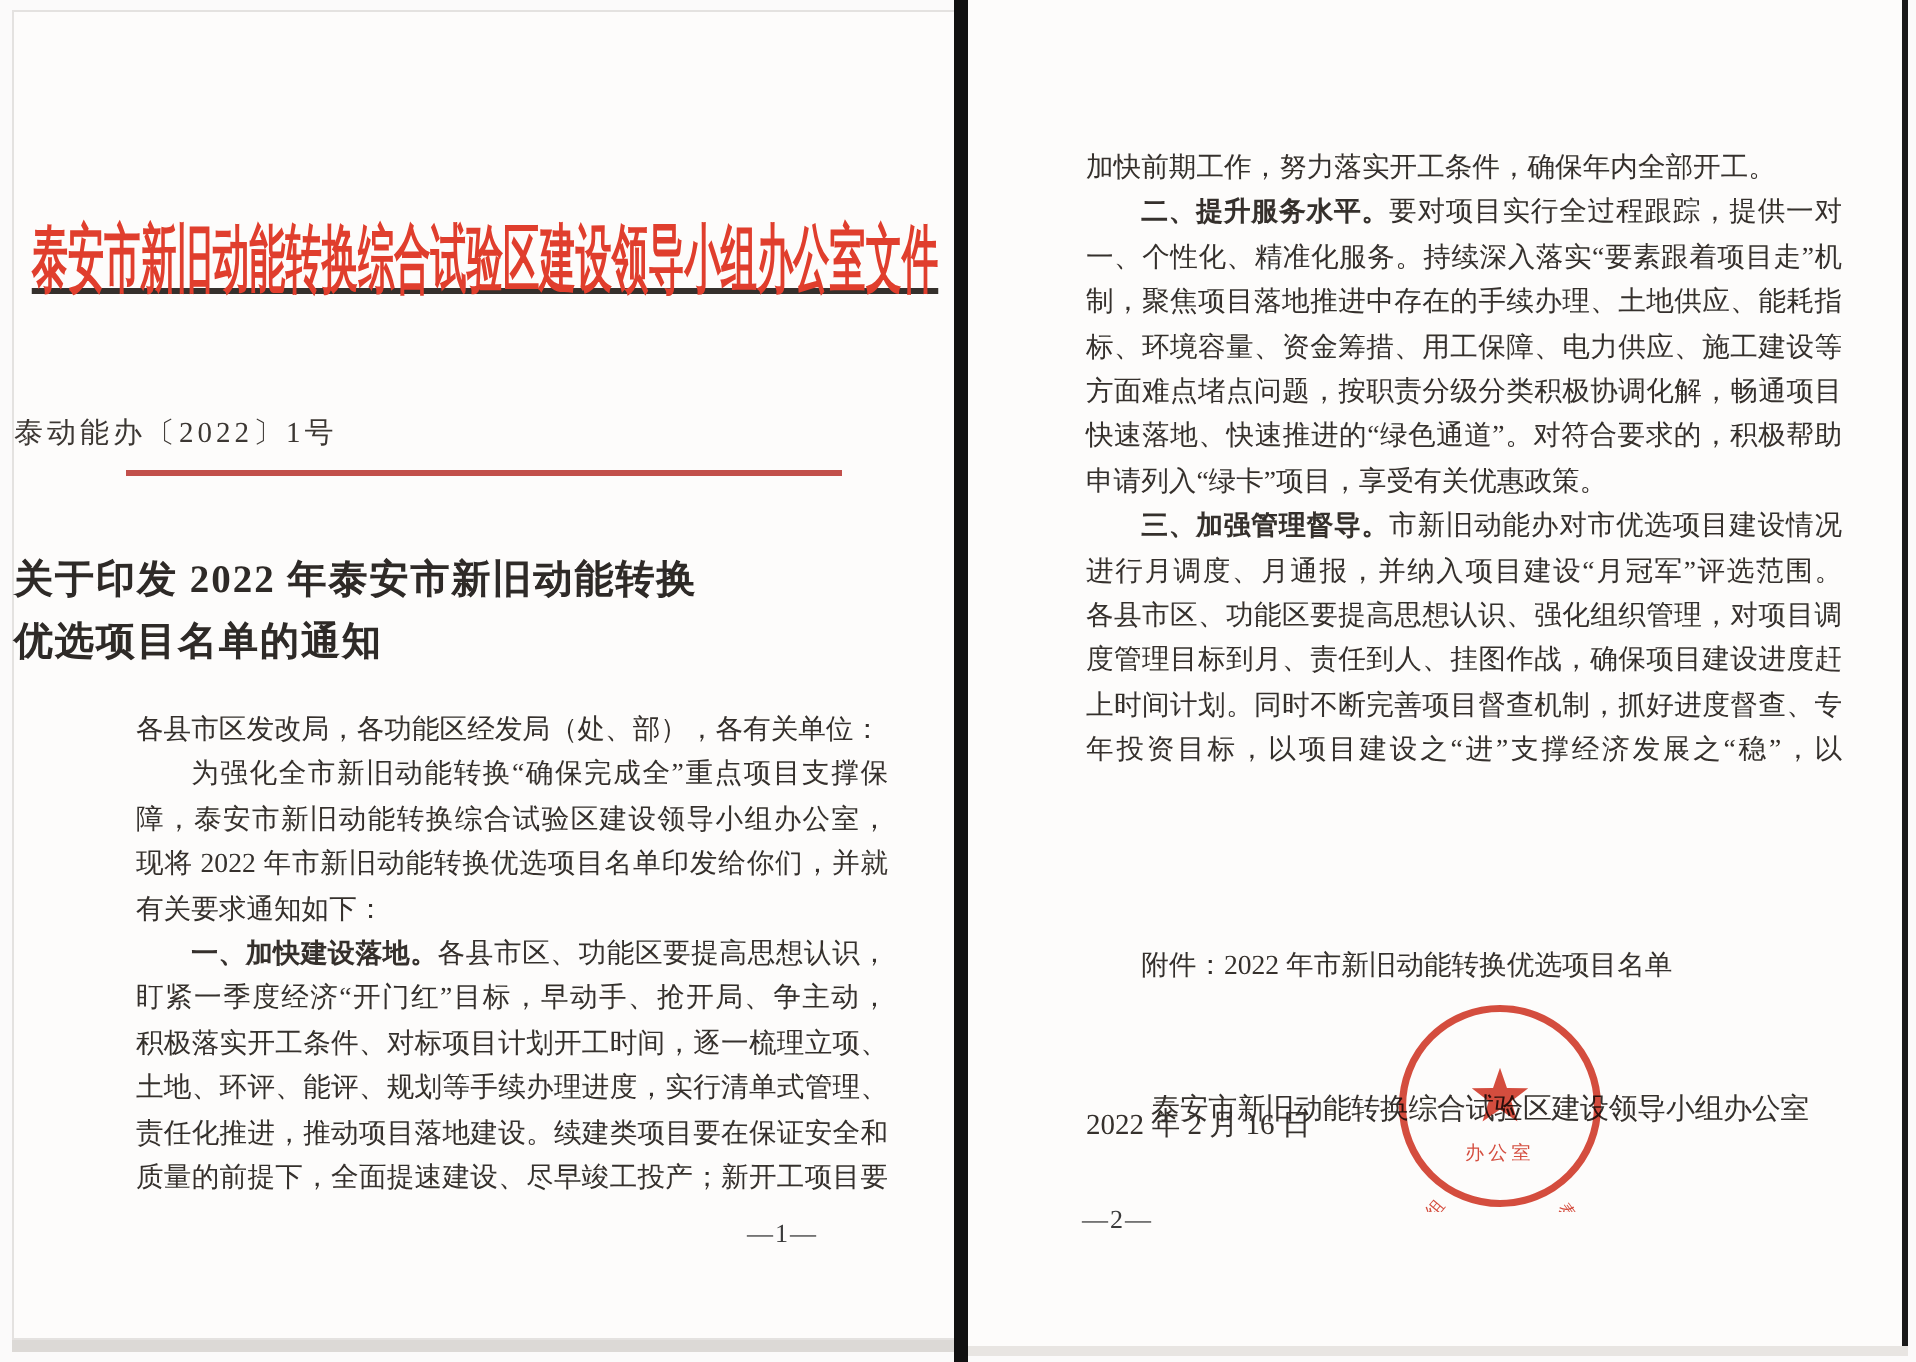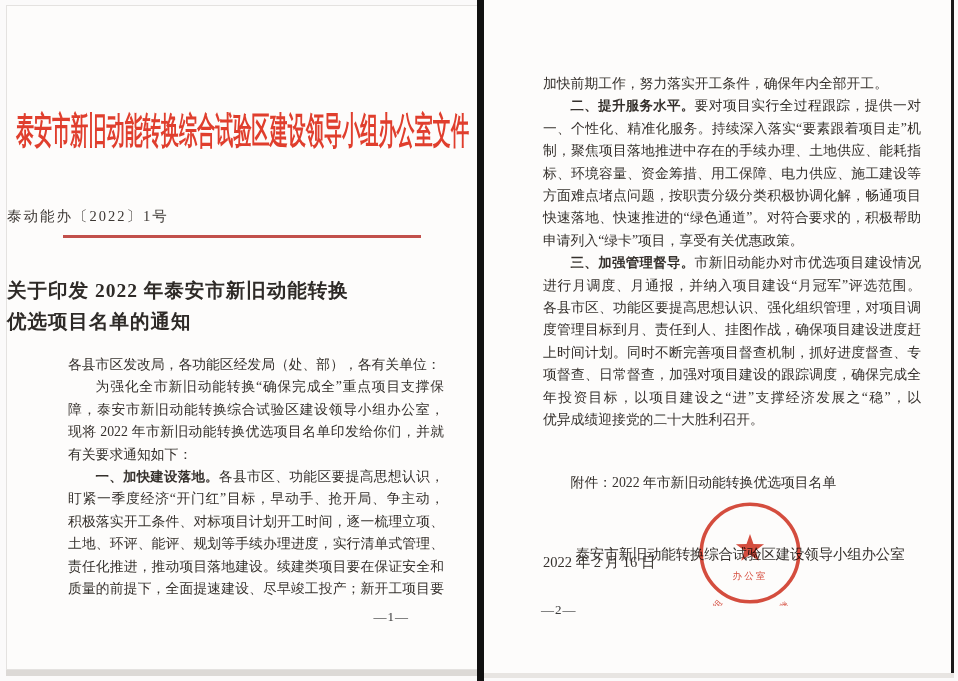--- a/index.html
+++ b/index.html
@@ -20,21 +20,21 @@
     left:484px;top:0;width:467px;height:673px;
     border-right:3px solid #1a1a1a;
     box-shadow:0 5px 0 #e8e5e2;
   }
   .divider{
     position:absolute;left:477px;top:0;width:7px;height:681px;background:#111;
   }
   
   .red-header{
     position:absolute;top:102px;left:0;width:100%;
-    display:flex;justify-content:center;align-items:center;
+    display:flex;justify-content:center;align-items:center;text-decoration:underline;
   }
   .red-header span{
     white-space:nowrap;font-weight:700;font-size:37px;line-height:46px;
     color:#e03e2d;transform:scaleX(0.49);transform-origin:center;
     letter-spacing:0px;
   }
   .doc-number{
     position:absolute;top:201px;left:0;width:100%;
     font-size:14.5px;letter-spacing:2px;color:#3c3733;
   }
@@ -118,23 +118,21 @@
         <div class="line">制，聚焦项目落地推进中存在的手续办理、土地供应、能耗指</div>
         <div class="line">标、环境容量、资金筹措、用工保障、电力供应、施工建设等</div>
         <div class="line">方面难点堵点问题，按职责分级分类积极协调化解，畅通项目</div>
         <div class="line">快速落地、快速推进的“绿色通道”。对符合要求的，积极帮助</div>
         <div class="line end">申请列入“绿卡”项目，享受有关优惠政策。</div>
         <div class="line indent"><span class="b">三、加强管理督导。</span>市新旧动能办对市优选项目建设情况</div>
         <div class="line">进行月调度、月通报，并纳入项目建设“月冠军”评选范围。</div>
         <div class="line">各县市区、功能区要提高思想认识、强化组织管理，对项目调</div>
         <div class="line">度管理目标到月、责任到人、挂图作战，确保项目建设进度赶</div>
         <div class="line">上时间计划。同时不断完善项目督查机制，抓好进度督查、专</div>
-        <div class="line">项督查、日常督查，加强对项目建设的跟踪调度，确保完成全</div>
         <div class="line">年投资目标，以项目建设之“进”支撑经济发展之“稳”，以</div>
-        <div class="line end">优异成绩迎接党的二十大胜利召开。</div>
       </div>
     <div class="attachment">附件：2022 年市新旧动能转换优选项目名单</div>
     <div class="sig-org">泰安市新旧动能转换综合试验区建设领导小组办公室</div>
     <div class="sig-date">2022 年 2 月 16 日</div>
 
     <svg class="stamp" viewBox="0 0 100 100">
       <circle cx="50" cy="50" r="46" fill="none" stroke="#d23a2a" stroke-width="3.4"></circle>
       <polygon points="50,32 53.29,41.47 63.31,41.67 55.33,47.73 58.23,57.33 50,51.6 41.77,57.33 44.67,47.73 36.69,41.67 46.71,41.47" fill="#d23a2a"></polygon>
       <defs>
         <path id="stamp-arc" d="M 50 87 A 37 37 0 1 1 49.95 87" fill="none"></path>

